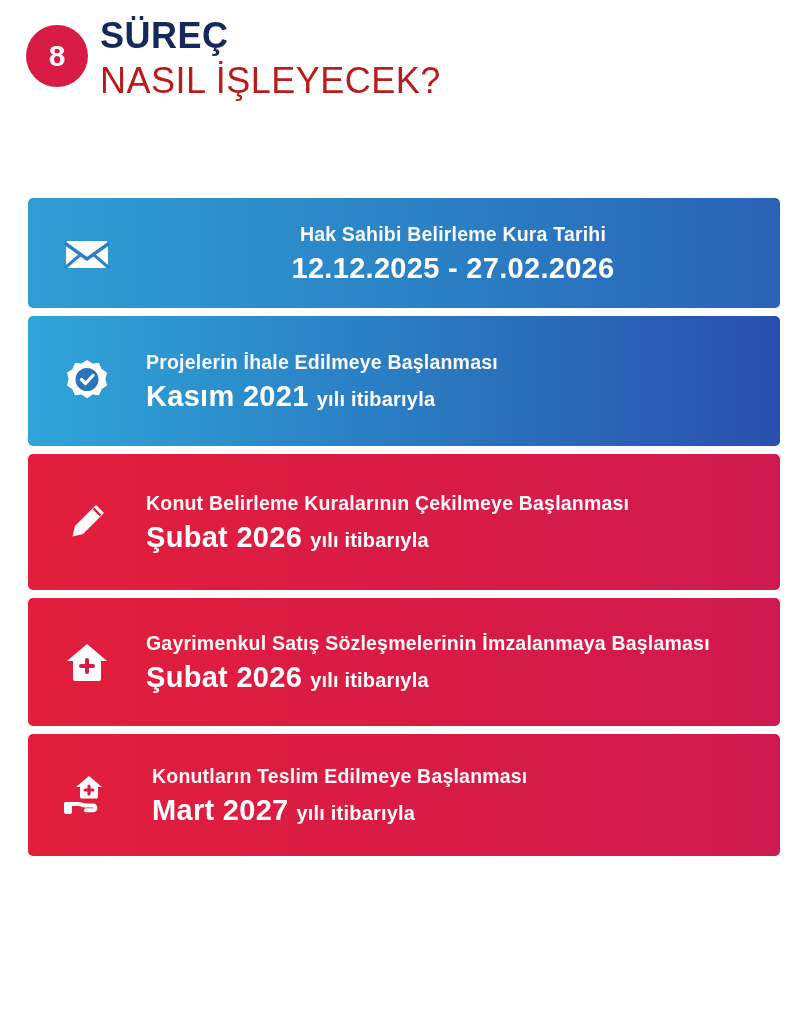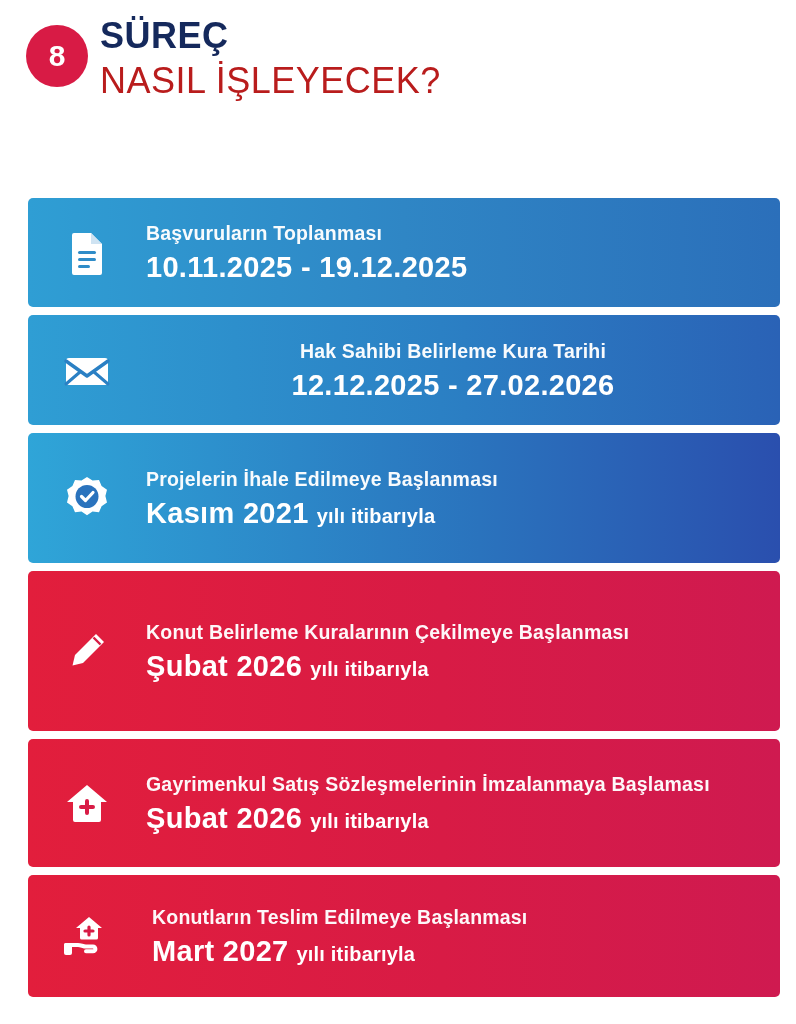--- a/index.html
+++ b/index.html
@@ -91,21 +91,21 @@
     background: linear-gradient(90deg, #2f9ed4 0%, #2b80c4 55%, #2a62b6 100%);
     text-align: center;
   }
   .row.blue3 {
     height: 130px;
     background: linear-gradient(90deg, #2fa5d8 0%, #2a73bd 60%, #2a4fae 100%);
   }
   .row.red {
     background: linear-gradient(90deg, #e21e3c 0%, #d81b45 55%, #cf1a50 100%);
   }
-  .row.red1 { height: 160px; }
+  .row.red1 { height: 136px; }
   .row.red2 { height: 128px; }
   .row.red3 { height: 122px; gap: 6px; }
 
   .icon-cell {
     width: 118px;
     min-width: 118px;
     display: flex;
     align-items: center;
     justify-content: center;
     color: #ffffff;
@@ -149,37 +149,20 @@
   <div class="header">
     <div class="step-badge">8</div>
     <div class="header-text">
       <div class="header-line1">SÜREÇ</div>
       <div class="header-line2">NASIL İŞLEYECEK?</div>
     </div>
   </div>
 
   <div class="timeline">
 
-    <div class="row blue1">
-      <div class="icon-cell">
-        <svg width="42" height="46" viewBox="0 0 42 46" fill="none">
-          <path d="M6 3 h19 l11 11 v29 a2 2 0 0 1 -2 2 H8 a2 2 0 0 1 -2 -2 V5 a2 2 0 0 1 2 -2 z" fill="#ffffff"></path>
-          <path d="M25 3 v11 h11 z" fill="#cfe3f2"></path>
-          <rect x="12" y="21" width="18" height="3" rx="1.5" fill="#2f8cc8"></rect>
-          <rect x="12" y="28" width="18" height="3" rx="1.5" fill="#2f8cc8"></rect>
-          <rect x="12" y="35" width="12" height="3" rx="1.5" fill="#2f8cc8"></rect>
-        </svg>
-      </div>
-      <div class="text-cell">
-        <div class="row-title">Başvuruların Toplanması</div>
-        <div>
-          <span class="row-value">10.11.2025 - 19.12.2025</span>
-        </div>
-      </div>
-    </div>
 
     <div class="row blue2">
       <div class="icon-cell">
         <svg width="48" height="40" viewBox="0 0 48 40" fill="none">
           <rect x="3" y="8" width="42" height="27" rx="3" fill="#ffffff"></rect>
           <path d="M3 11 L24 26 L45 11" stroke="#2b80c4" stroke-width="3.4" fill="none" stroke-linecap="round" stroke-linejoin="round"></path>
           <path d="M3 34 L17 22" stroke="#2b80c4" stroke-width="3" fill="none" stroke-linecap="round"></path>
           <path d="M45 34 L31 22" stroke="#2b80c4" stroke-width="3" fill="none" stroke-linecap="round"></path>
         </svg>
       </div>

